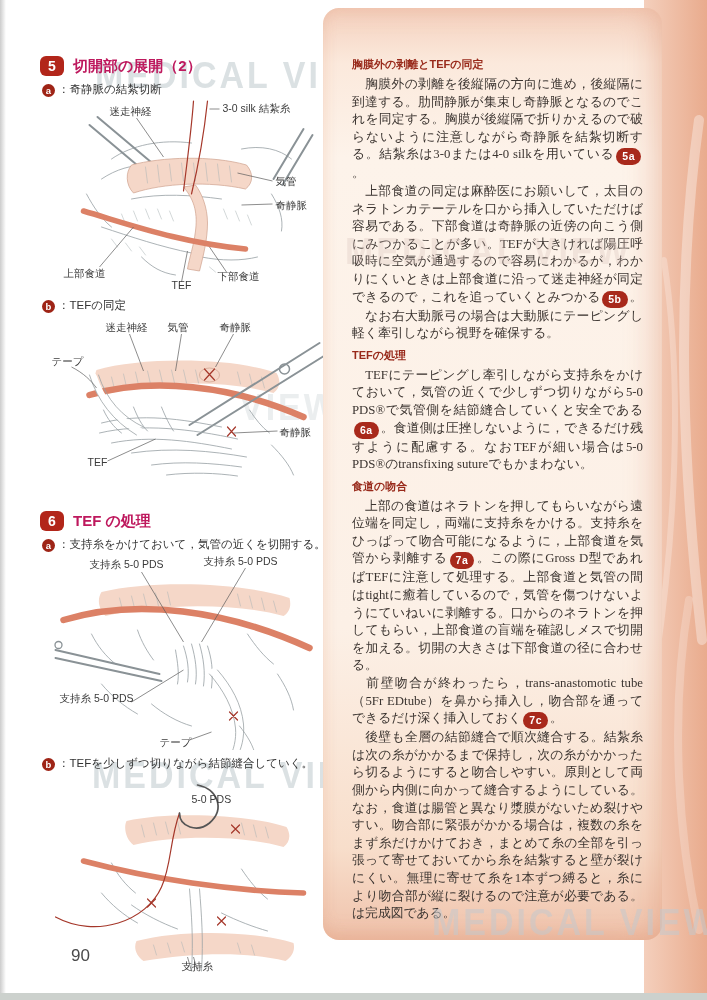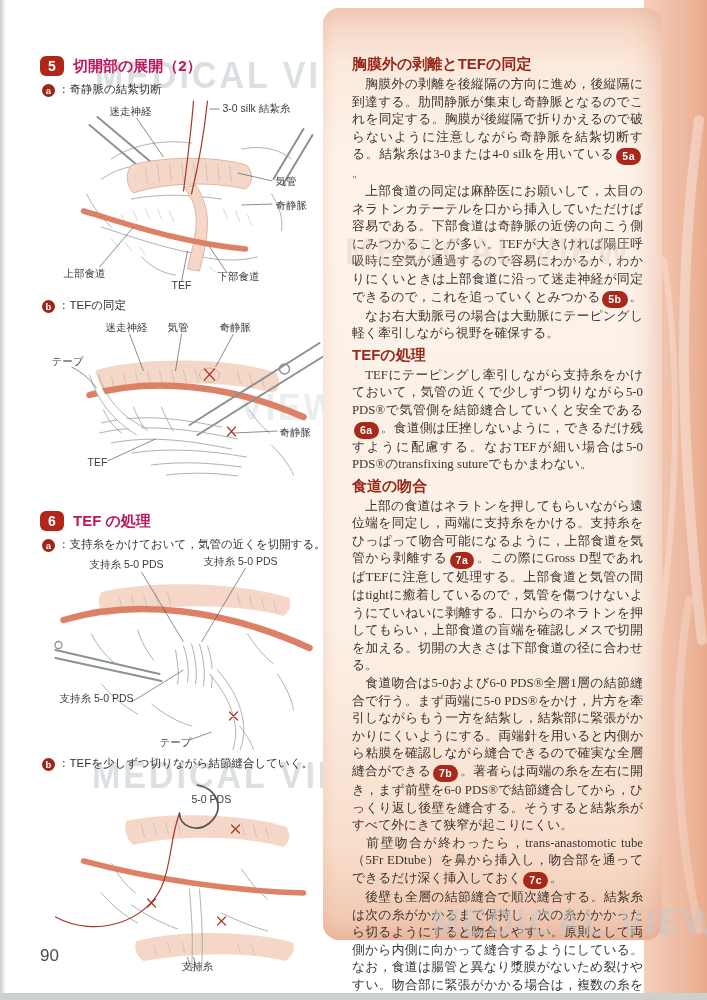--- a/index.html
+++ b/index.html
@@ -15,21 +15,21 @@
   .strip svg{position:absolute;left:0;top:0;}
 
   
   .panel{position:absolute;left:323px;top:8px;width:339px;height:932px;border-radius:16px;z-index:2;
         background:linear-gradient(to bottom,#f4d0bd 0px,#fbe9dc 55px,#fdf3ea 150px,#fcf0e6 620px,#f8decb 840px,#efc2ab 932px);
         box-shadow:inset -14px 0 24px rgba(222,148,116,.28), inset 0 -6px 14px rgba(222,148,116,.22);}
   .article{position:absolute;left:29px;top:44px;width:291px;color:#3b3430;
         font-family:"Liberation Serif","DejaVu Serif",serif;
         font-size:12.8px;line-height:17.6px;text-align:justify;}
   .sec-heading{font-family:"Liberation Sans",sans-serif;font-weight:bold;color:#98291a;
-        font-size:15px;line-height:20px;margin:2px 0 2px 0;text-align:left;}
+        font-size:11px;line-height:20px;margin:2px 0 2px 0;text-align:left;}
   .para{margin:0;}
   .fig-badge{display:inline-block;background:#a8291b;color:#fff;border-radius:9px;
         font-family:"Liberation Sans",sans-serif;font-weight:bold;font-size:10.5px;
         line-height:15px;padding:1px 6px;margin:0 2px;vertical-align:-2px;letter-spacing:.5px;}
 
   
   .left-col{position:absolute;left:40px;top:54px;width:288px;z-index:1;}
   .fig-header{display:flex;align-items:center;gap:9px;margin:2px 0 6px 0;}
   .fig-num{display:inline-block;width:24px;height:20px;background:#b2261a;color:#fff;
         border-radius:6px;font-weight:bold;font-size:14px;line-height:20px;text-align:center;}
@@ -45,21 +45,21 @@
   .sk2{fill:none;stroke:#a9b1b3;stroke-width:.6;stroke-linecap:round;opacity:.85;}
   .inst{fill:none;stroke:#8a9296;stroke-width:2;stroke-linecap:round;}
   .band{fill:none;stroke:#dc8166;stroke-linecap:round;}
   .tissue{fill:#f5d7c8;stroke:#cfa08c;stroke-width:.7;}
   .suture{fill:none;stroke:#a5372a;stroke-width:1.2;stroke-linecap:round;}
   .lead{stroke:#5b5b5b;stroke-width:.7;fill:none;}
   .lbl{font-family:"Liberation Sans",sans-serif;font-size:10.5px;fill:#3a3a3a;}
   .whitetape{fill:none;stroke:#ffffff;stroke-width:7;stroke-linecap:round;}
   .tapeedge{fill:none;stroke:#9aa2a4;stroke-width:.8;stroke-linecap:round;}
 
-  .page-num{position:absolute;left:40px;top:946px;font-size:17px;color:#4a4a4a;z-index:1;
+  .page-num{position:absolute;left:71px;top:946px;font-size:17px;color:#4a4a4a;z-index:1;
         font-family:"Liberation Sans",sans-serif;}
 
   .wm{position:absolute;font-family:"Liberation Sans",sans-serif;font-weight:bold;font-size:34px;
         letter-spacing:3px;white-space:nowrap;transform:scaleY(1.08);}
   .wm-under{color:rgba(176,188,194,.45);z-index:1;}
   .wm-faint{color:rgba(203,209,213,.38);z-index:1;}
   .wm-over1{color:rgba(214,193,186,.30);z-index:3;}
   .wm-over2{color:rgba(196,201,204,.55);z-index:3;}
 </style>
 </head>
@@ -82,21 +82,20 @@
   <div class="panel">
     <div class="article">
         <div class="sec-heading">胸膜外の剥離とTEFの同定</div>
         <p class="para">　胸膜外の剥離を後縦隔の方向に進め，後縦隔に到達する。肋間静脈が集束し奇静脈となるのでこれを同定する。胸膜が後縦隔で折りかえるので破らないように注意しながら奇静脈を結紮切断する。結紮糸は3-0または4-0 silkを用いている<span class="fig-badge">5a</span>。</p>
         <p class="para">　上部食道の同定は麻酔医にお願いして，太目のネラトンカテーテルを口から挿入していただけば容易である。下部食道は奇静脈の近傍の向こう側にみつかることが多い。TEFが大きければ陽圧呼吸時に空気が通過するので容易にわかるが，わかりにくいときは上部食道に沿って迷走神経が同定できるので，これを追っていくとみつかる<span class="fig-badge">5b</span>。</p>
         <p class="para">　なお右大動脈弓の場合は大動脈にテーピングし軽く牽引しながら視野を確保する。</p>
         <div class="sec-heading">TEFの処理</div>
         <p class="para">　TEFにテーピングし牽引しながら支持糸をかけておいて，気管の近くで少しずつ切りながら5-0 PDS®で気管側を結節縫合していくと安全である<span class="fig-badge">6a</span>。食道側は圧挫しないように，できるだけ残すように配慮する。なおTEFが細い場合は5-0 PDS®のtransfixing sutureでもかまわない。</p>
         <div class="sec-heading">食道の吻合</div>
         <p class="para">　上部の食道はネラトンを押してもらいながら遠位端を同定し，両端に支持糸をかける。支持糸をひっぱって吻合可能になるように，上部食道を気管から剥離する<span class="fig-badge">7a</span>。この際にGross D型であればTEFに注意して処理する。上部食道と気管の間はtightに癒着しているので，気管を傷つけないようにていねいに剥離する。口からのネラトンを押してもらい，上部食道の盲端を確認しメスで切開を加える。切開の大きさは下部食道の径に合わせる。</p>
-        <p class="para">　食道吻合は5-0および6-0 PDS®全層1層の結節縫合で行う。まず両端に5-0 PDS®をかけ，片方を牽引しながらもう一方を結紮し，結紮部に緊張がかかりにくいようにする。両端針を用いると内側から粘膜を確認しながら縫合できるので確実な全層縫合ができる<span class="fig-badge">7b</span>。著者らは両端の糸を左右に開き，まず前壁を6-0 PDS®で結節縫合してから，ひっくり返し後壁を縫合する。そうすると結紮糸がすべて外にきて狭窄が起こりにくい。</p>
         <p class="para">　前壁吻合が終わったら，trans-anastomotic tube（5Fr EDtube）を鼻から挿入し，吻合部を通ってできるだけ深く挿入しておく<span class="fig-badge">7c</span>。</p>
         <p class="para">　後壁も全層の結節縫合で順次縫合する。結紮糸は次の糸がかかるまで保持し，次の糸がかかったら切るようにすると吻合しやすい。原則として両側から内側に向かって縫合するようにしている。なお，食道は腸管と異なり漿膜がないため裂けやすい。吻合部に緊張がかかる場合は，複数の糸をまず糸だけかけておき，まとめて糸の全部を引っ張って寄せておいてから糸を結紮すると壁が裂けにくい。無理に寄せて糸を1本ずつ縛ると，糸により吻合部が縦に裂けるので注意が必要である。は完成図である。</p>
       </div>
   </div>
 
   <div class="wm wm-over1" style="left:345px;top:232px;">MEDICAL VIEW</div>
   <div class="wm wm-over2" style="left:432px;top:903px;">MEDICAL VIEW</div>
 
   <div class="left-col">
 

